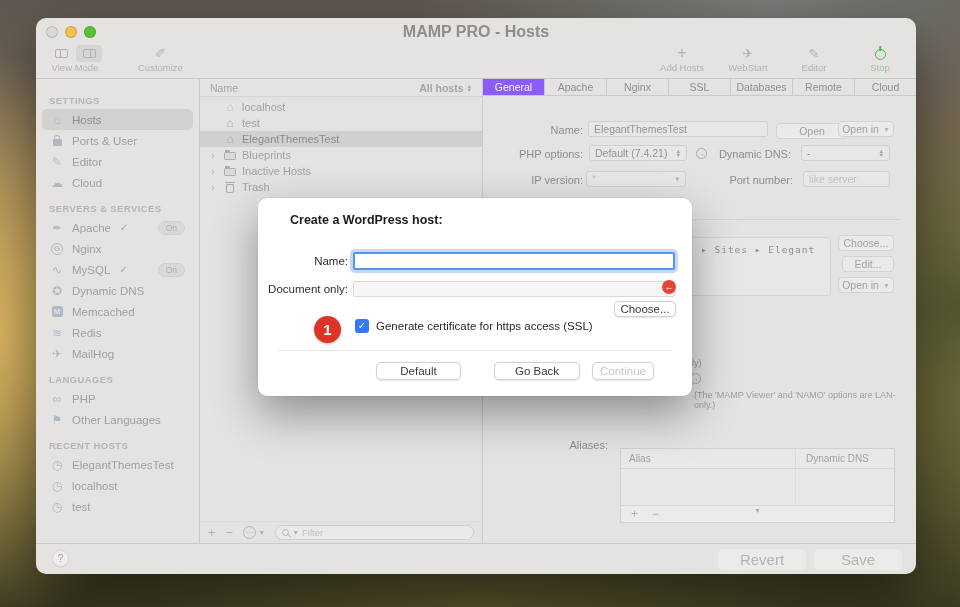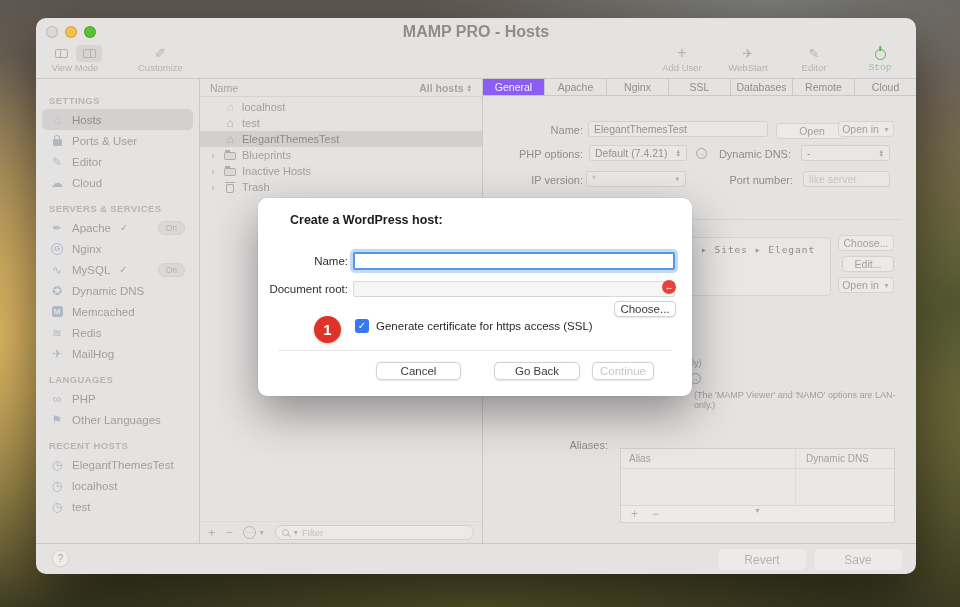--- a/index.html
+++ b/index.html
@@ -32,21 +32,21 @@
   .tbtn{display:flex;flex-direction:column;align-items:center;font-size:9.5px;color:#b4b2b0;min-width:44px;}
   .tbtn .ico{height:18px;display:flex;align-items:center;justify-content:center;font-size:13px;color:#b4b2b0;}
   .seg{display:flex;gap:2px;align-items:center;height:18px;}
   .seg-btn{width:26px;height:17px;border-radius:4px;display:flex;align-items:center;justify-content:center;}
   .seg-btn.on{background:#d7d5d3;}
   .ic-cols{width:13px;height:9px;border:1px solid #b4b2b0;border-radius:2px;position:relative;}
   .ic-cols::after{content:"";position:absolute;top:0;bottom:0;left:4px;width:1px;background:#b4b2b0;}
   .ic-cols.r::after{left:auto;right:4px;}
   .ic-power{position:relative;width:11px;height:11px;border:1.5px solid #58b84c;border-radius:50%;margin-top:2px;}
   .ic-power::after{content:"";position:absolute;top:-4px;left:50%;width:1.5px;height:5px;background:#58b84c;transform:translateX(-50%);}
-  .tbtn.stop{color:#9fc49a;font-family:Liberation Mono, monospace;}
+  .tbtn.stop{color:#9fc49a;}
 
   .content{position:absolute;top:60px;left:0;right:0;bottom:31px;border-top:1px solid #cbc9c7;display:flex;background:#e5e3e2;}
 
   
   .sidebar{width:164px;border-right:1px solid #cbc9c7;padding-top:6px;flex:none;}
   .sec-h{font-size:9.5px;font-weight:700;letter-spacing:.4px;color:#b7b5b3;margin:10px 0 3px 13px;}
   .side-item{height:21px;display:flex;align-items:center;gap:7px;padding-left:7px;margin:0 6px;border-radius:5px;font-size:11.5px;color:#a19f9d;}
   .side-item.sel{background:#d3d1cf;color:#8f8d8b;}
   .icn{width:16px;flex:none;display:flex;align-items:center;justify-content:center;font-size:12px;color:#afb9c6;}
   .chk{font-size:10px;color:#a8a6a4;margin-left:2px;}
@@ -106,21 +106,21 @@
   .al-col1{width:175px;padding-left:8px;border-right:1px solid #dddbd9;height:100%;display:flex;align-items:center;}
   .al-col2{padding-left:10px;}
   .al-body{height:36px;display:flex;}
   .al-body .c1{width:175px;border-right:1px solid #e0dedc;}
   .al-foot{height:17px;border-top:1px solid #d8d6d4;background:#ecebe9;display:flex;align-items:center;gap:14px;padding:0 10px;color:#b0aeac;font-size:12px;position:relative;}
   .al-foot .midv{position:absolute;left:50%;top:1px;transform:translateX(-50%);font-size:7px;color:#b0aeac;}
 
   
   .footerbar{position:absolute;left:0;right:0;bottom:0;height:31px;border-top:1px solid #cbc9c7;}
   .help{position:absolute;left:16px;top:6px;width:17px;height:17px;border-radius:50%;background:#efedec;border:1px solid #d8d6d4;font-size:10px;color:#a3a19f;text-align:center;line-height:16px;box-shadow:0 .5px 1px rgba(0,0,0,.08);}
-  .fbtn{position:absolute;top:5px;height:21px;border-radius:5px;background:#ecebe9;font-size:12px;color:#b5b3b1;display:flex;align-items:center;justify-content:center;}
+  .fbtn{position:absolute;top:5px;height:21px;border-radius:5px;background:#ecebe9;font-size:15px;color:#b5b3b1;display:flex;align-items:center;justify-content:center;}
 
   
   .dialog{position:absolute;left:258px;top:198px;width:434px;height:198px;background:#fff;border-radius:9px;
     box-shadow:0 18px 45px rgba(0,0,0,.38), 0 0 0 .5px rgba(0,0,0,.08);}
   .dlg-title{position:absolute;left:32px;top:15px;font-size:12.5px;font-weight:700;color:#1c1c1e;}
   .dlg-lbl{position:absolute;font-size:11.5px;color:#2e2e30;text-align:right;}
   .dlg-name-field{position:absolute;left:95px;top:54px;width:322px;height:18px;background:#fff;border:2px solid #5496e8;border-radius:2px;box-shadow:0 0 0 3px rgba(84,150,232,.35);}
   .dlg-name-field input{width:100%;height:100%;border:none;outline:none;background:transparent;font-size:11px;font-family:inherit;padding:0 4px;color:#222;}
   .dlg-doc-field{position:absolute;left:95px;top:83px;width:322px;height:16px;background:#f7f6f5;border:1px solid #dbd9d7;border-radius:2px;}
   .red-circ{position:absolute;left:404px;top:82px;width:14px;height:14px;border-radius:50%;background:#e2453a;color:#fff;font-size:9px;font-weight:700;text-align:center;line-height:14px;}
@@ -160,21 +160,21 @@
           <span>View Mode</span>
         </div>
         <div class="tbtn">
           <span class="ico">✐</span>
           <span>Customize</span>
         </div>
       </div>
       <div class="tb-right">
         <div class="tbtn">
           <span class="ico" style="font-size:16px">+</span>
-          <span>Add User</span>
+          <span>Add Hosts</span>
         </div>
         <div class="tbtn">
           <span class="ico">✈</span>
           <span>WebStart</span>
         </div>
         <div class="tbtn">
           <span class="ico">✎</span>
           <span>Editor</span>
         </div>
         <div class="tbtn stop">
@@ -429,29 +429,29 @@
   </div>
 
   <div class="dialog">
     <div class="dlg-title">Create a WordPress host:</div>
 
     <div class="dlg-lbl" style="left:20px;top:57px;width:70px">Name:</div>
     <div class="dlg-name-field">
       <input autofocus="" value="" style="">
     </div>
 
-    <div class="dlg-lbl" style="left:5px;top:85px;width:85px">Document root:</div>
+    <div class="dlg-lbl" style="left:5px;top:85px;width:85px">Document only:</div>
     <div class="dlg-doc-field"></div>
     <div class="red-circ">←</div>
 
     <div class="dlg-btn" style="left:356px;top:103px;width:62px;height:16px">Choose...</div>
 
     <div class="step-badge">1</div>
     <div class="cbox"><span>✓</span></div>
     <div class="cbox-lbl">Generate certificate for https access (SSL)</div>
 
     <div class="dlg-sep"></div>
 
-    <div class="dlg-btn" style="left:118px;top:164px;width:85px;height:18px">Cancel</div>
+    <div class="dlg-btn" style="left:118px;top:164px;width:85px;height:18px">Default</div>
     <div class="dlg-btn" style="left:236px;top:164px;width:86px;height:18px">Go Back</div>
     <div class="dlg-btn disabled" style="left:334px;top:164px;width:62px;height:18px">Continue</div>
   </div>
 </div>
 
 </body></html>

